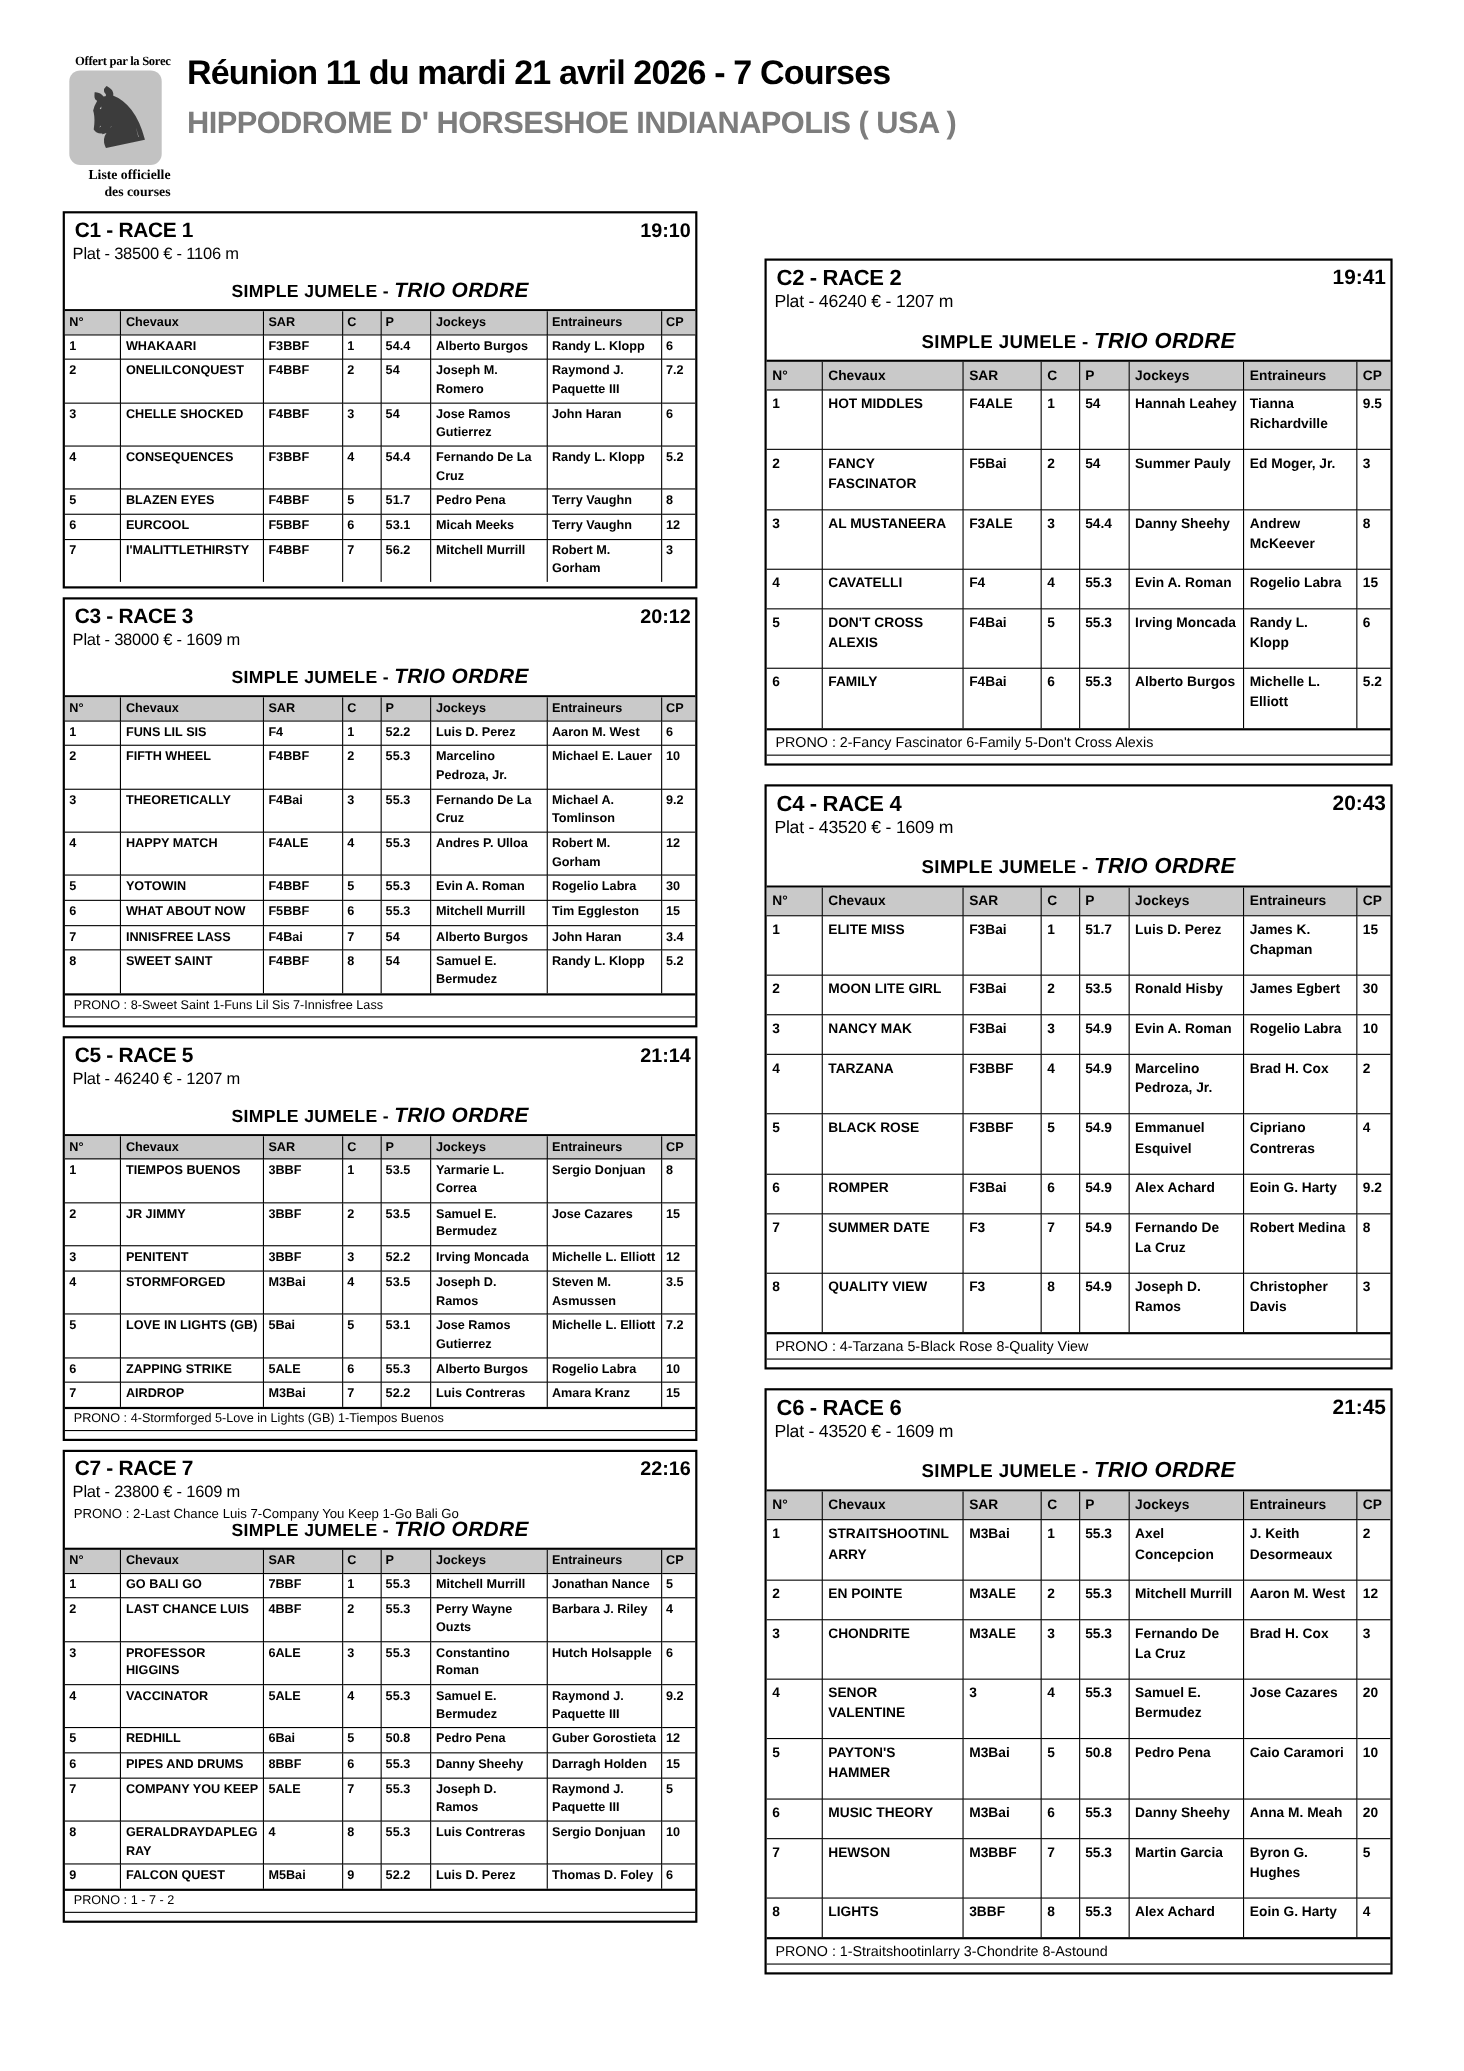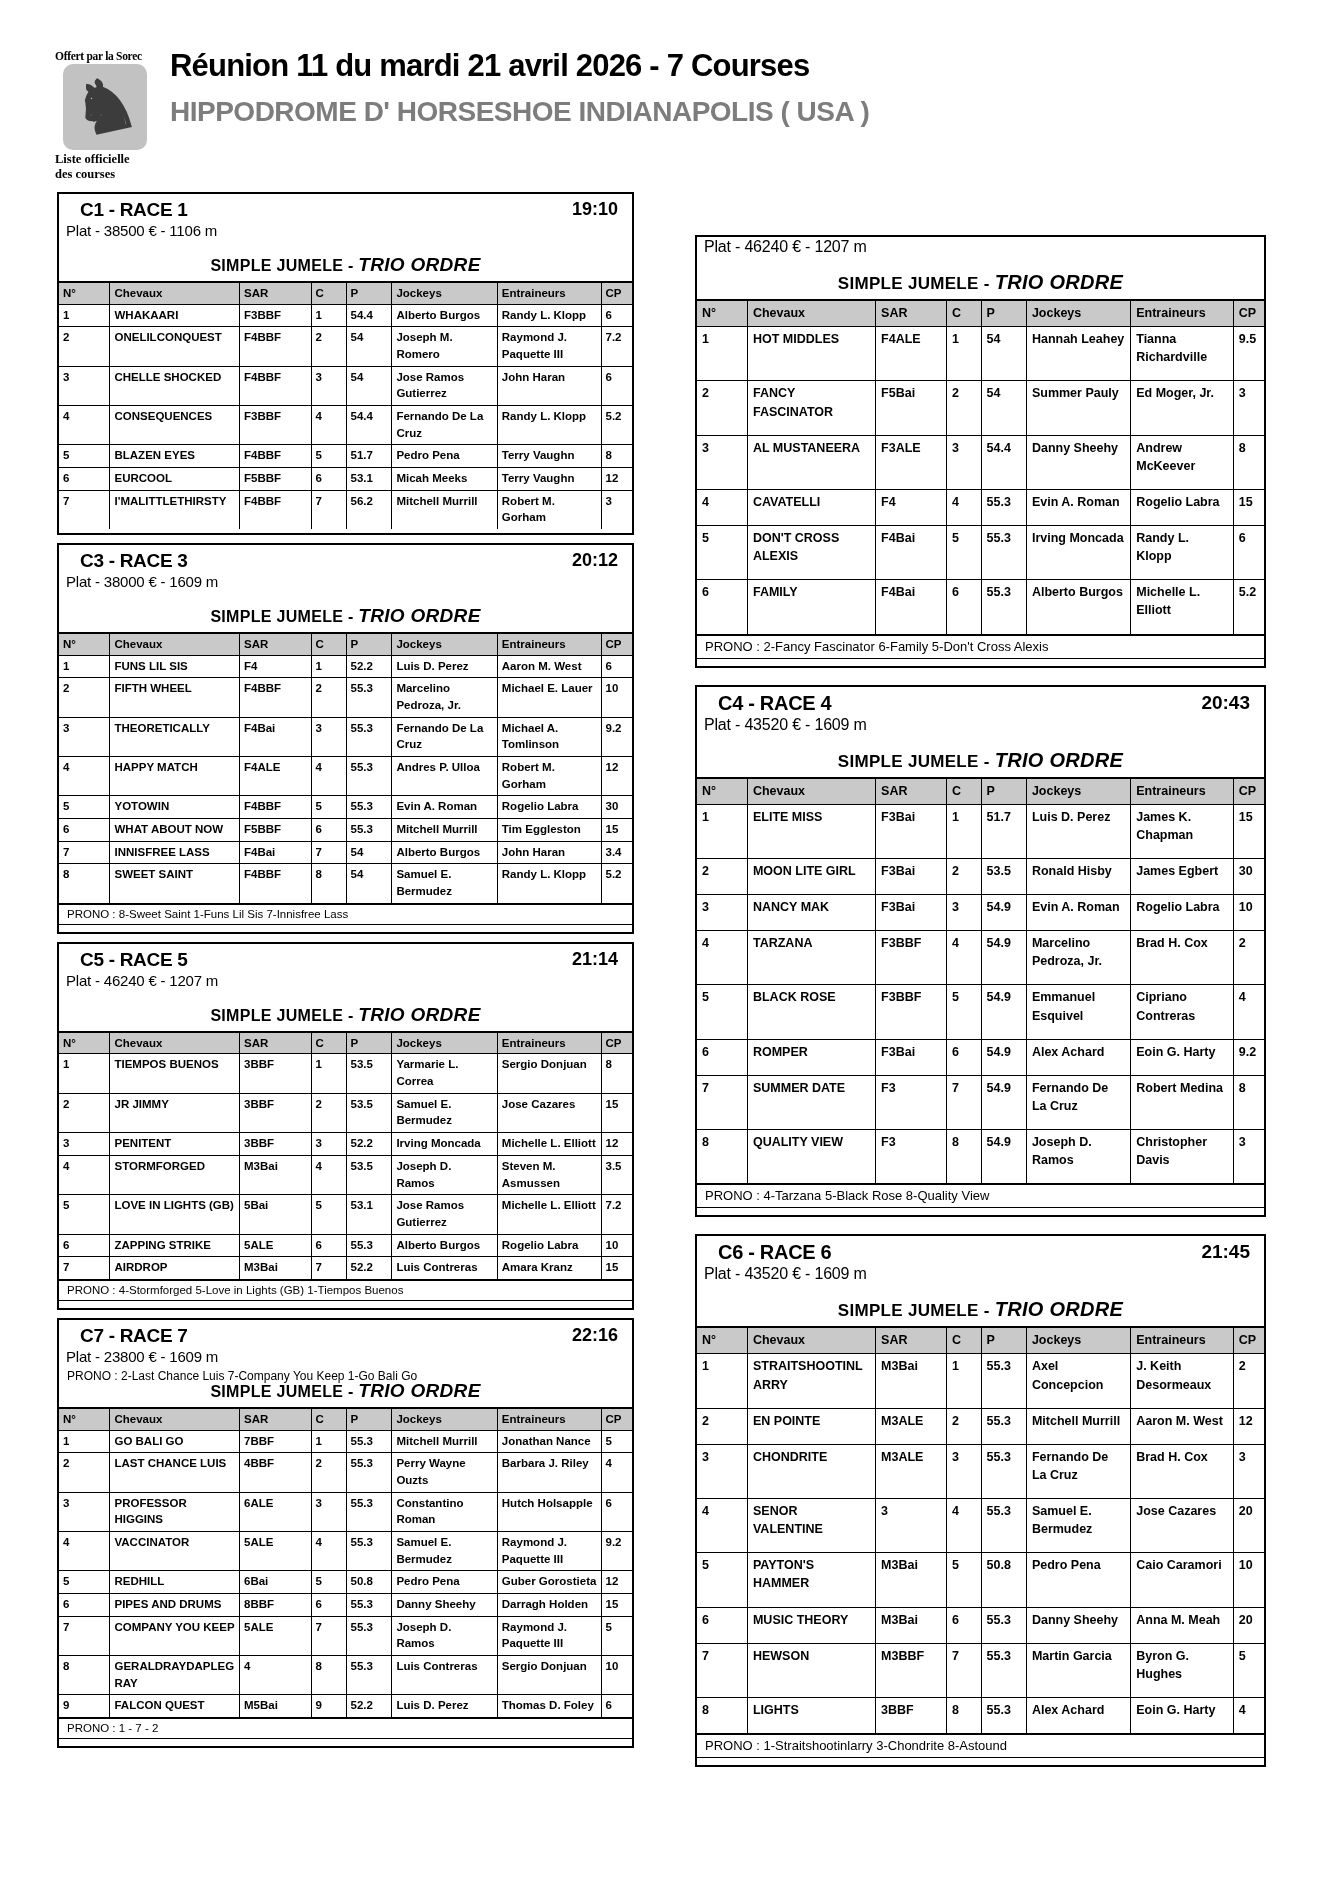--- a/index.html
+++ b/index.html
@@ -4,21 +4,21 @@
 <style>
   html, body { margin:0; padding:0; background:#ffffff; }
   body {
     width:1331px; height:1883px; position:relative; overflow:hidden;
     font-family:"Liberation Sans", sans-serif; color:#000;
   }
   .page { position:absolute; inset:0; }
 
   
   .logo {
-    position:absolute; left:55px; top:50px; width:100px; text-align:left;
+    position:absolute; left:55px; top:50px; width:100px; text-align:right;
     font-family:"Liberation Serif", serif; font-weight:bold;
   }
   .logo-top { font-size:11.5px; letter-spacing:-0.3px; }
   .logo-img {
     width:84px; height:86px; margin:2px auto 2px auto; background:#c2c2c2;
     border-radius:10px; display:flex; align-items:center; justify-content:center;
   }
   .logo-img span { font-size:72px; line-height:72px; color:#3c3c3c; transform:rotate(-12deg); }
   .logo-b1, .logo-b2 { font-size:12.5px; line-height:15px; }
 
@@ -29,21 +29,21 @@
   
   .col { position:absolute; }
   #col-left  { left:57px;  top:192px; width:577px; }
   #col-right { left:695px; top:235px; width:571px; }
 
   
   .race-card { border:2px solid #000; background:#fff; position:relative; padding-bottom:4px; }
   .race-card.left  { margin-bottom:8px; }
   .race-card.right { margin-bottom:17px; }
 
-  .race-head { display:flex; justify-content:space-between; align-items:flex-start; padding:5px 14px 0 9px;margin-left:12px; }
+  .race-head { display:flex; justify-content:space-between; align-items:flex-start; padding:5px 4px 0 9px; }
   .race-code { font-size:19px; font-weight:bold; letter-spacing:-0.3px; }
   .race-time { font-size:18px; font-weight:bold; }
   .race-card.right .race-code { font-size:20px; }
   .race-card.right .race-time { font-size:19px; }
 
   .race-cond { font-size:15px; padding:1px 9px 0 7px; letter-spacing:-0.2px; }
   .race-card.right .race-cond { font-size:16px; }
 
   .bet-wrap { position:relative; text-align:center; margin-top:15px; margin-bottom:5px; min-height:22px; }
   .bet-line { position:relative; z-index:2; display:inline-block; }
@@ -546,20 +546,24 @@
                 <td>6</td>
               </tr>
             </tbody>
           </table>
         </div>
         <div class="prono">PRONO : 1  -  7  -  2</div>
       </div>
     </div>
   <div class="col" id="col-right">
       <div class="race-card right">
+        <div class="race-head">
+          <span class="race-code">C2 - RACE 2</span>
+          <span class="race-time">19:41</span>
+        </div>
         <div class="race-cond">Plat - 46240 € - 1207 m</div>
         <div class="bet-wrap"><div class="bet-line"><span class="bet-plain">SIMPLE JUMELE - </span><span class="bet-italic">TRIO ORDRE</span></div></div>
         <div class="twrap">
           <table>
             <colgroup>
               <col style="width:8.9%">
               <col style="width:22.6%">
               <col style="width:12.5%">
               <col style="width:6.1%">
               <col style="width:8.0%">

